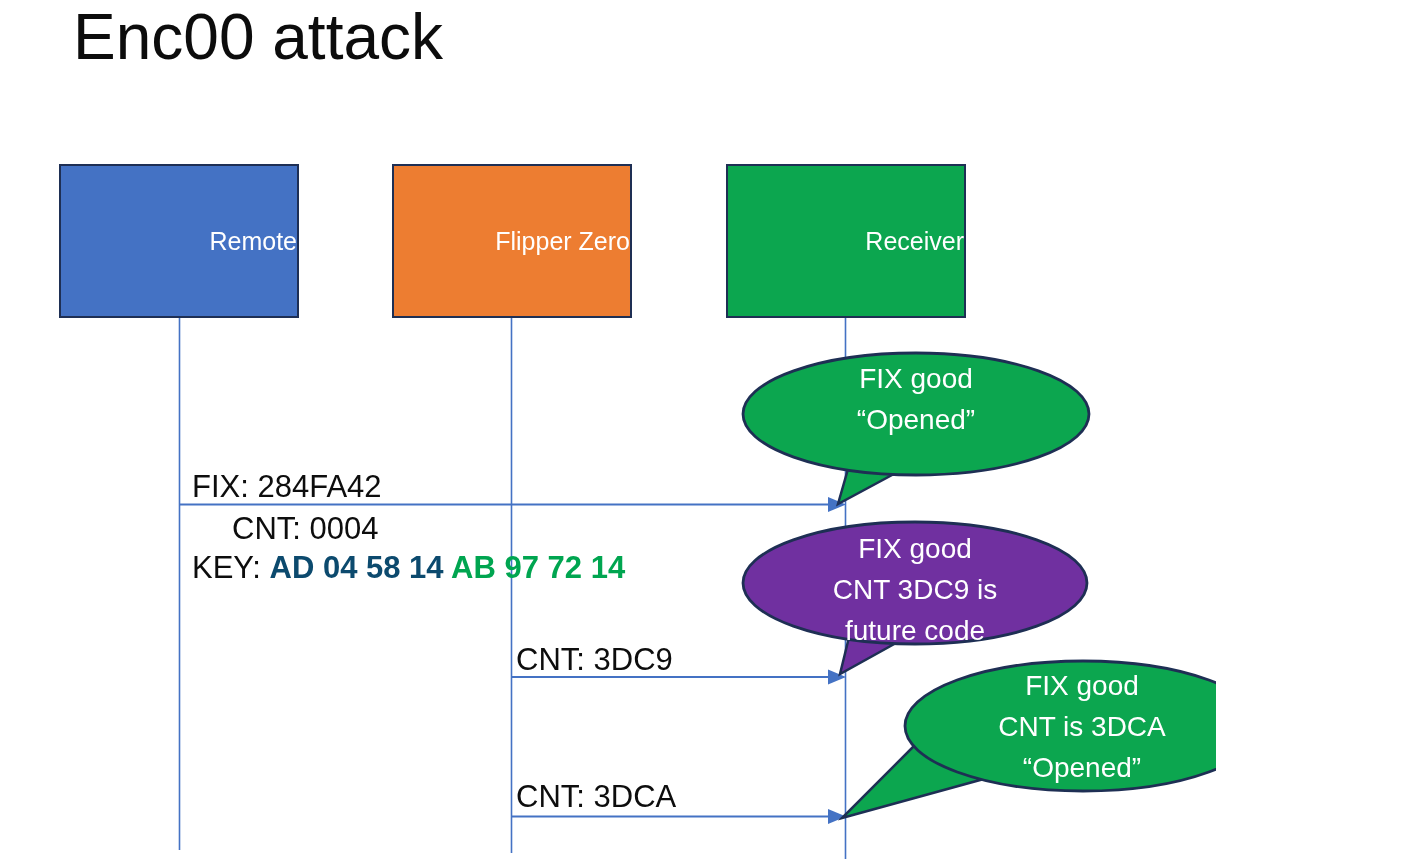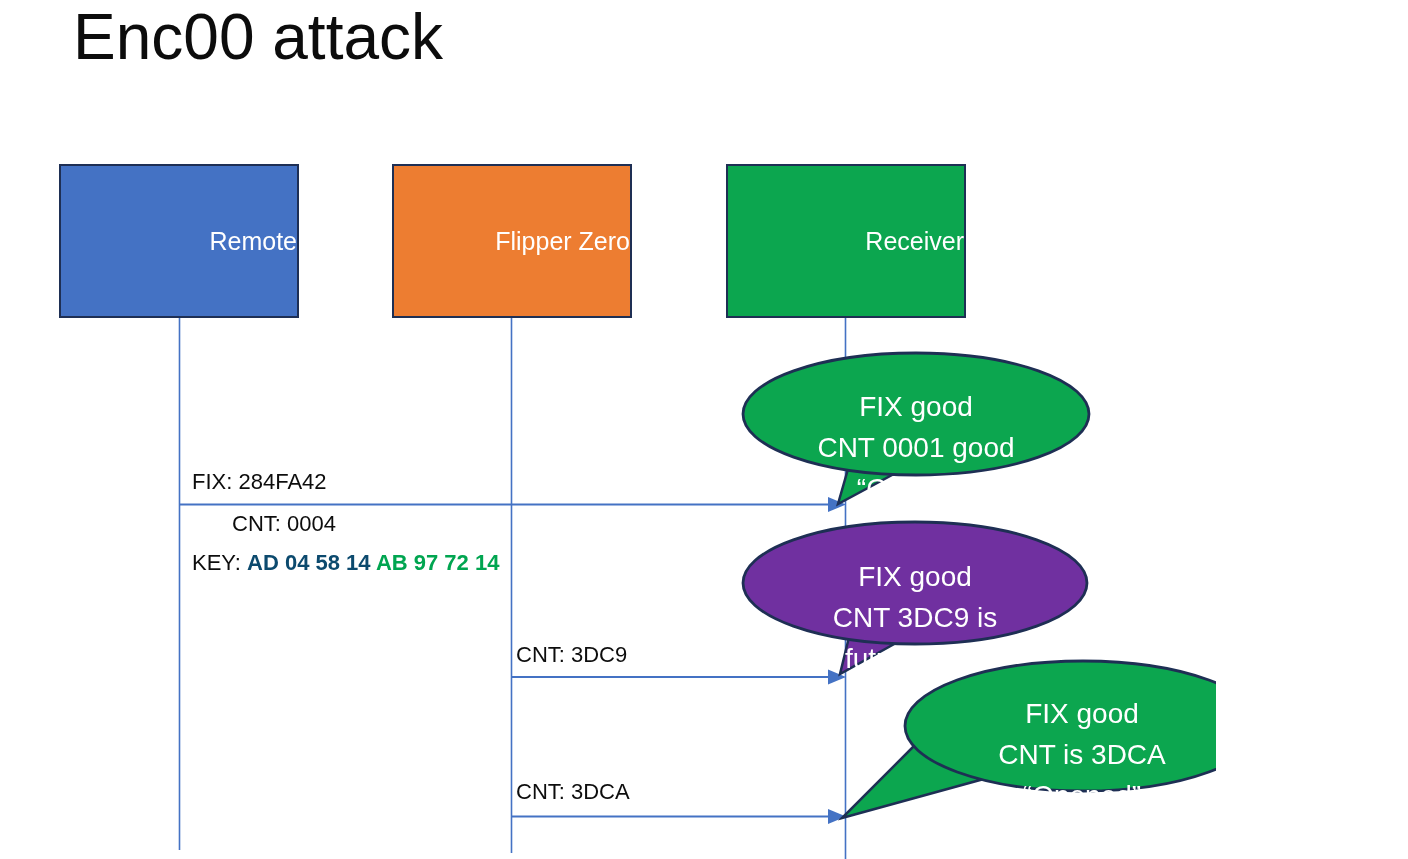--- a/index.html
+++ b/index.html
@@ -7,26 +7,26 @@
          font-family:"Liberation Sans",sans-serif;}
   .slide-title{position:absolute;left:73px;top:0px;font-size:64px;line-height:74px;
                color:#0c0c0c;font-weight:400;letter-spacing:0;}
   .actor{position:absolute;width:240px;height:154px;border:2.5px solid #1E2F54;
          box-sizing:border-box;display:flex;align-items:center;justify-content:flex-end;
          color:#ffffff;font-size:25px;z-index:3;}
   .actor-remote{left:59px;top:164px;background:#4472C4;}
   .actor-flipper{left:392px;top:164px;background:#ED7D31;}
   .actor-receiver{left:726px;top:164px;background:#0CA64F;}
   .diagram-svg{position:absolute;left:0;top:0;z-index:1;}
-  .msg-label{position:absolute;font-size:22px;color:#0d0d0d;white-space:nowrap;z-index:4;}
+  .msg-label{position:absolute;font-size:31px;color:#0d0d0d;white-space:nowrap;z-index:4;}
   .key-red{color:#0c4a6e;font-weight:bold;}
   .key-green{color:#2BAC58;}
   .key-green-bold{color:#00A550;font-weight:bold;}
   .callout-text{position:absolute;z-index:5;color:#ffffff;font-size:28px;line-height:41px;
-                text-align:center;margin-top:28px;}
+                text-align:center;}
   .ct1{left:744px;top:358px;width:344px;}
   .ct2{left:743px;top:528px;width:344px;}
   .ct3{left:900px;top:665px;width:364px;}
 </style>
 </head>
 <body>
 
 <div class="stage">
 
   <div class="slide-title">Enc00 attack</div>
@@ -77,21 +77,20 @@
   <div class="msg-label" style="left:192px;top:550px;">
     <span>KEY: </span><span class="key-red">AD 04 58 14 </span><span class="key-green-bold">AB 97 72 14</span>
   </div>
 
   <div class="msg-label" style="left:516px;top:642px;">CNT: 3DC9</div>
 
   <div class="msg-label" style="left:516px;top:779px;">CNT: 3DCA</div>
 
   <div class="callout-text ct1">
     <div>FIX good</div>
-    <div>CNT 0001 good</div>
     <div>“Opened”</div>
   </div>
   <div class="callout-text ct2">
     <div>FIX good</div>
     <div>CNT 3DC9 is</div>
     <div>future code</div>
   </div>
   <div class="callout-text ct3">
     <div>FIX good</div>
     <div>CNT is 3DCA</div>

